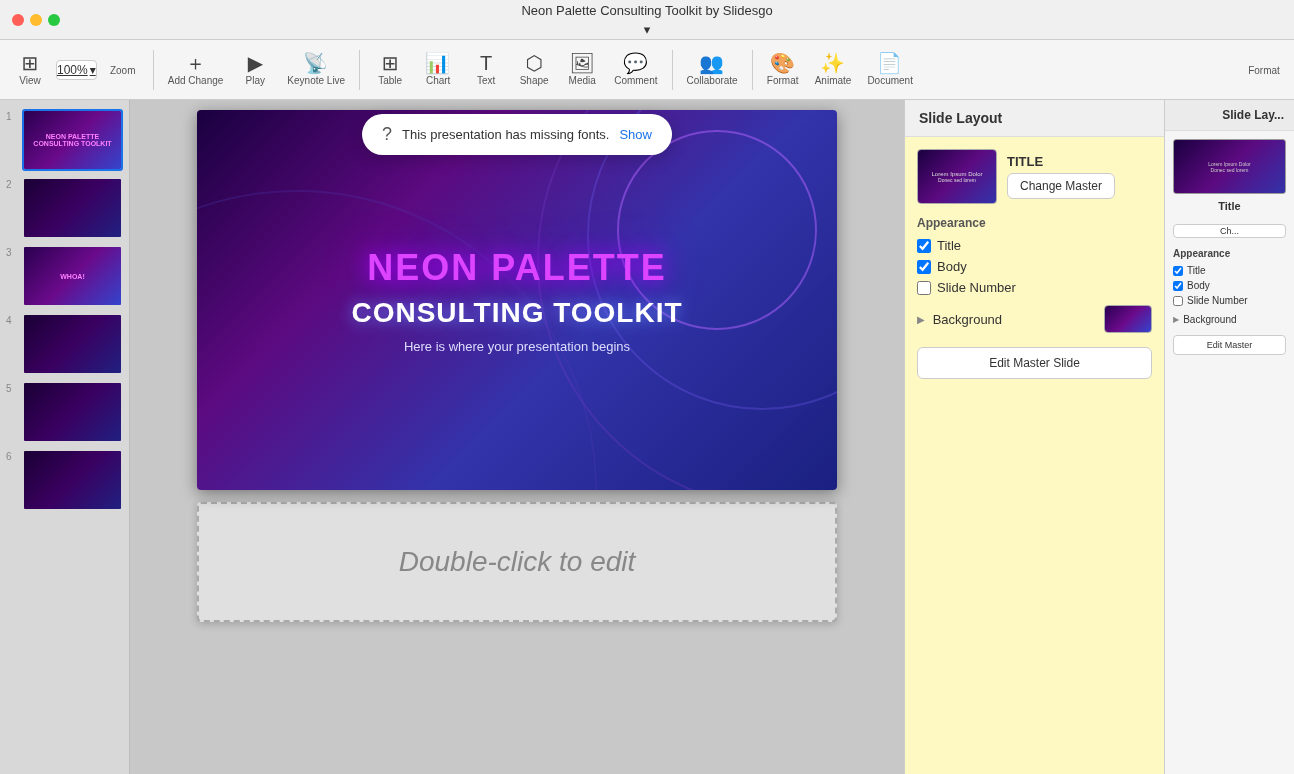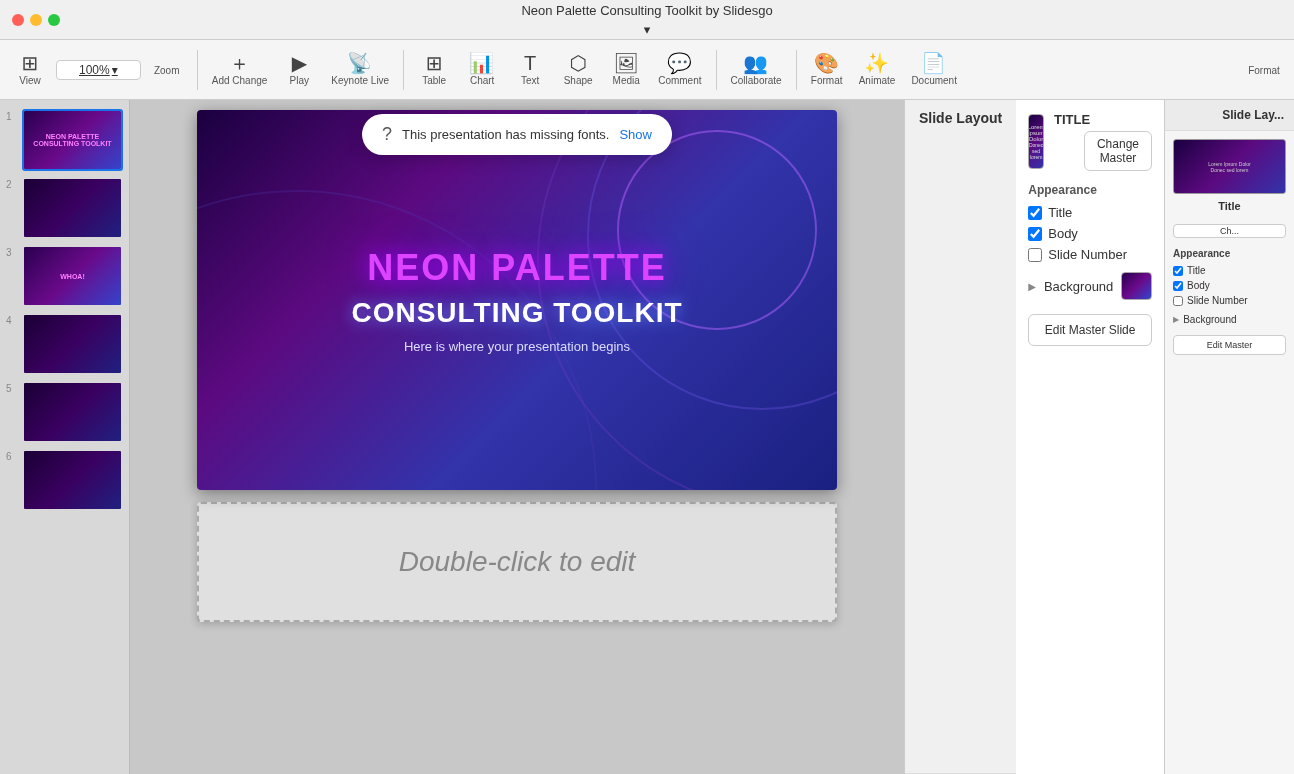--- a/index.html
+++ b/index.html
@@ -74,21 +74,21 @@
       margin: 0 4px;
     }
     .toolbar-zoom {
       display: flex;
       align-items: center;
       gap: 2px;
       font-size: 12px;
       color: #333;
       border: 1px solid #ccc;
       border-radius: 4px;
-      padding: 2px 22px;
+      padding: 2px 0;
       background: white;
       text-decoration: underline;
     }
 
     
     .main-layout {
       display: flex;
       height: calc(774px - 40px - 60px);
     }
 
@@ -245,24 +245,24 @@
     }
     .notif-show {
       color: #1a73e8;
       font-weight: 400;
       cursor: pointer;
     }
 
     
     .slide-layout-panel {
       width: 260px;
-      background: #ffffff;
+      background: #fef9c3;
       border-left: 1px solid #ccc;
       display: flex;
-      flex-direction: row;
+      flex-direction: column;
     }
     .panel-header {
       padding: 10px 14px;
       font-size: 14px;
       font-weight: 600;
       color: #333;
       border-bottom: 1px solid #ddd;
       background: #f0f0f0;
     }
     .panel-content {
@@ -296,21 +296,20 @@
     }
     .change-master-btn {
       background: white;
       border: 1px solid #ccc;
       border-radius: 6px;
       padding: 5px 12px;
       font-size: 12px;
       cursor: pointer;
       color: #333;
       margin-top: 4px;
-      margin-left: 30px;
     }
 
     .section-title {
       font-size: 12px;
       font-weight: 600;
       color: #555;
       margin-bottom: 8px;
       margin-top: 8px;
     }
     .appearance-row {

